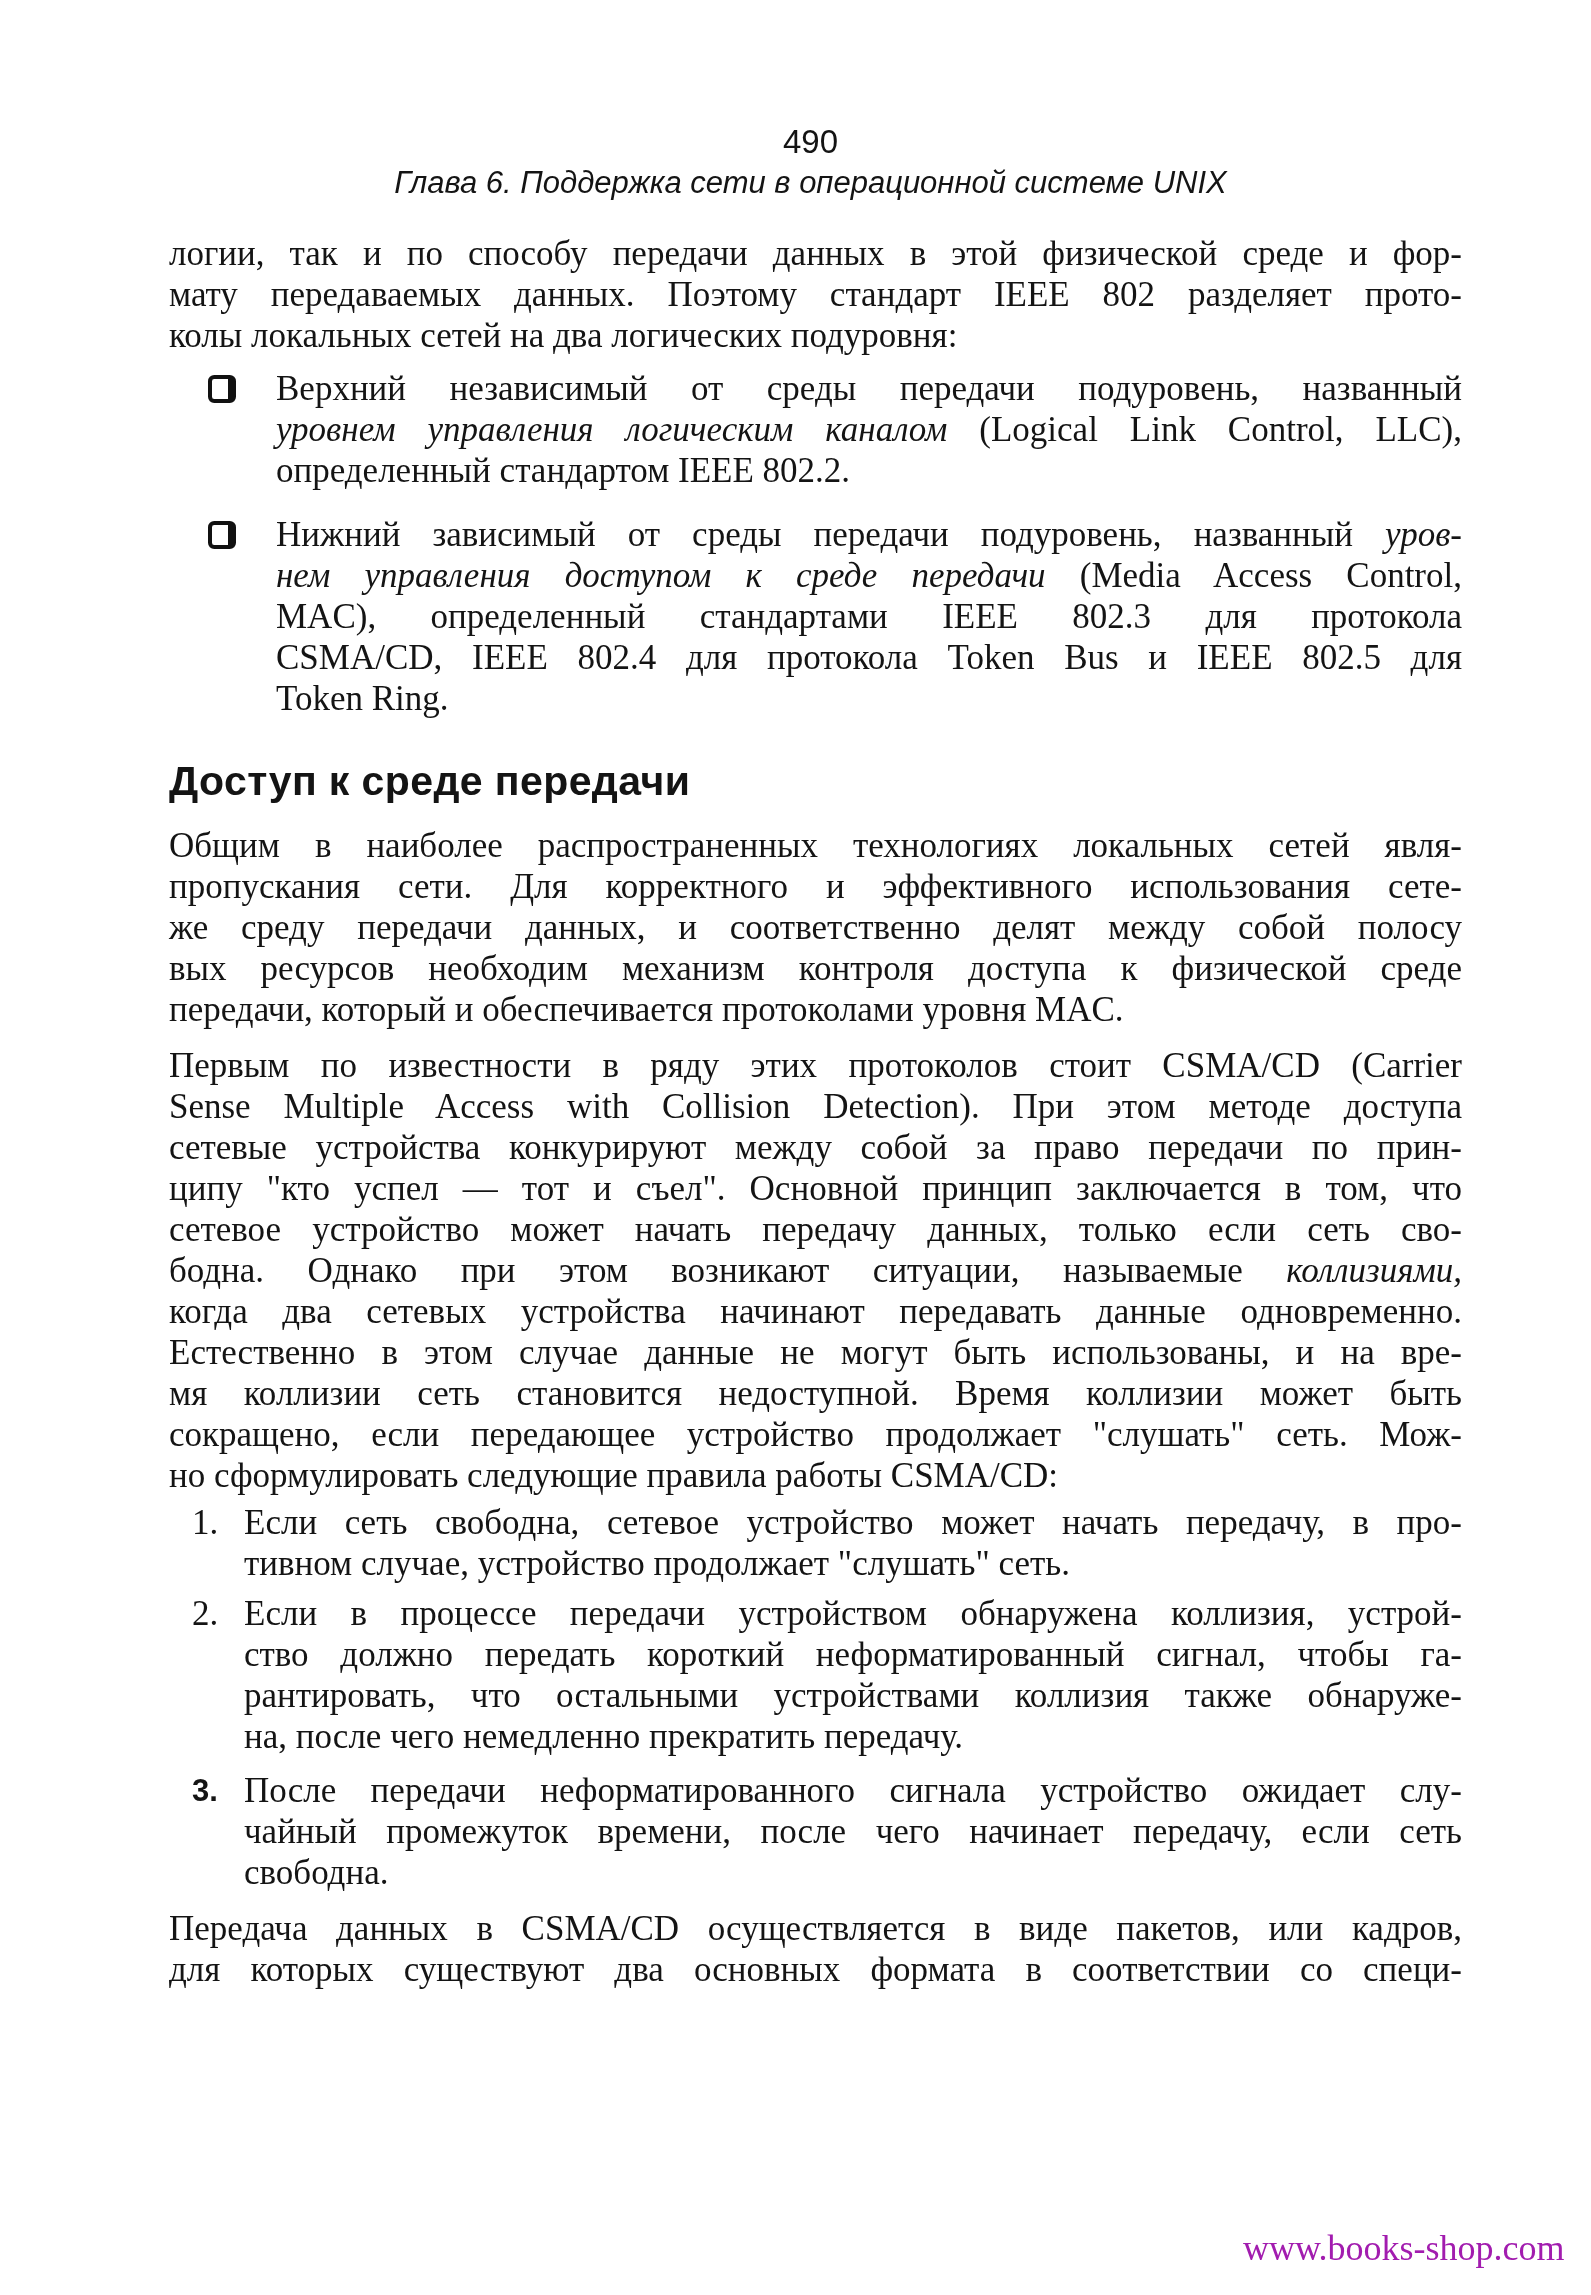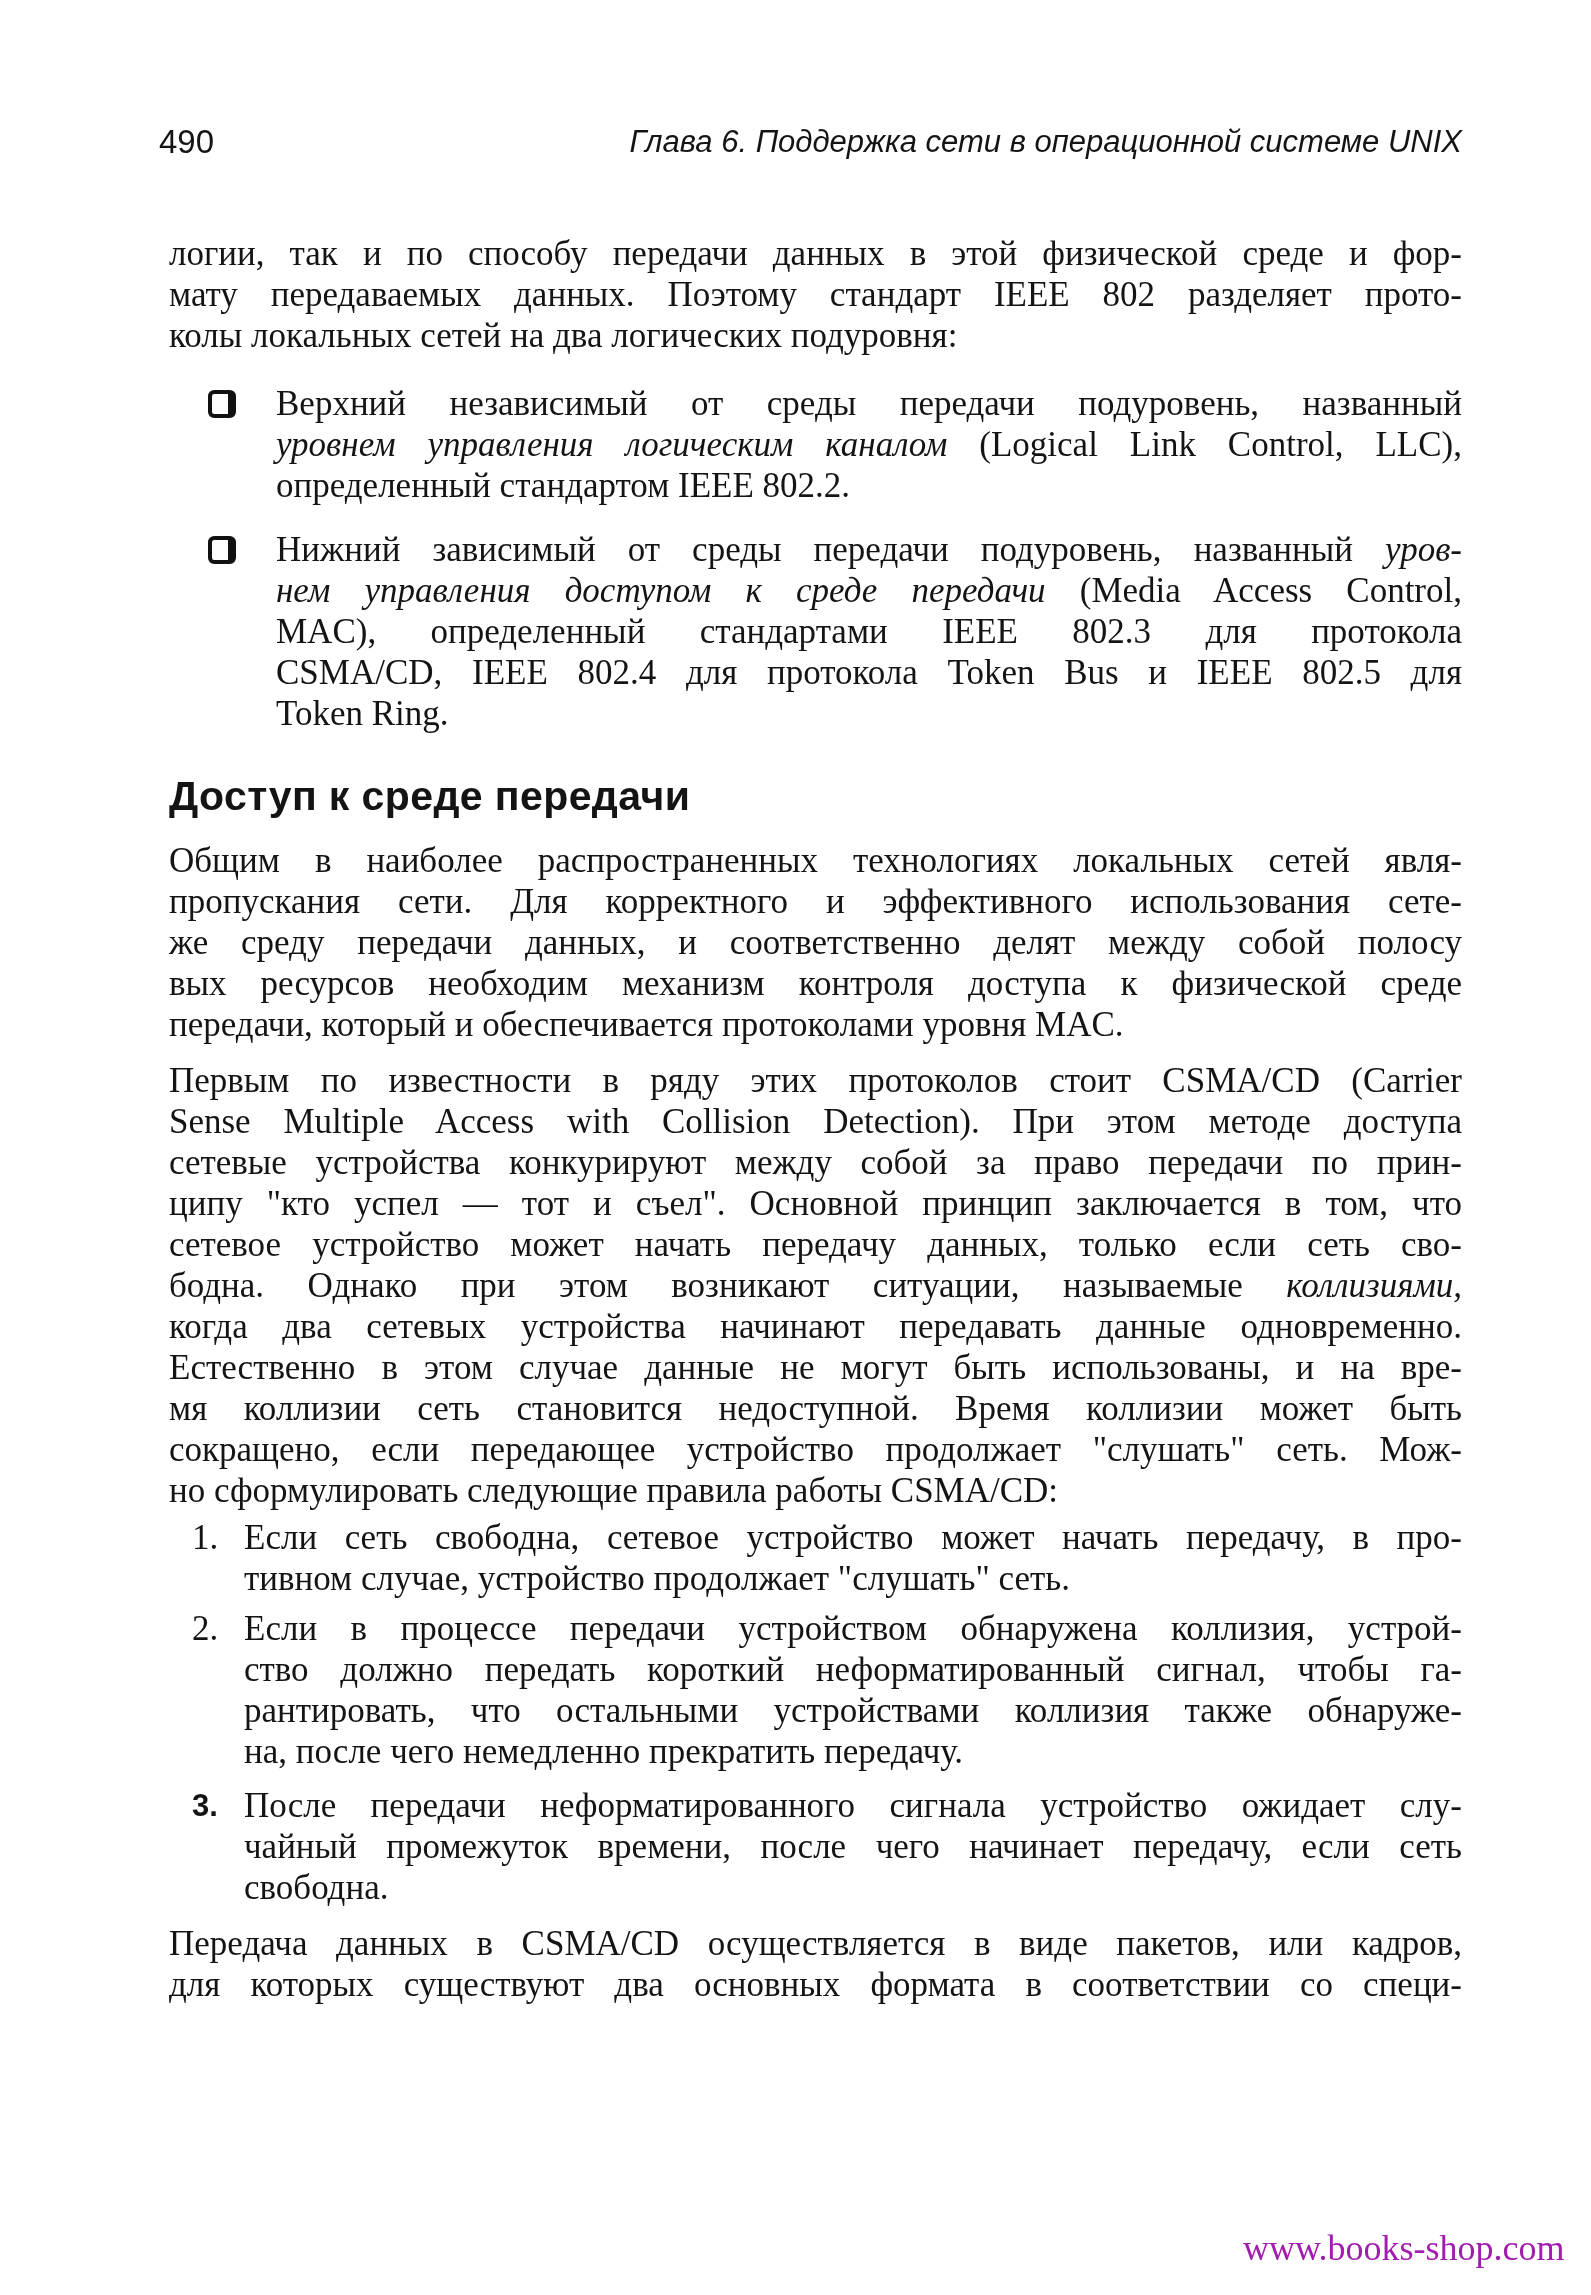--- a/index.html
+++ b/index.html
@@ -8,35 +8,36 @@
     background:#ffffff;color:#141414;
     font-family:"Liberation Serif",serif;
     font-size:35px;line-height:41px;
     overflow:hidden;
   }
   
   .runhead{
     position:absolute;top:121px;left:159px;width:1303px;
     display:flex;justify-content:space-between;align-items:center;
     font-family:"Liberation Sans",sans-serif;
+    flex-direction:column;
   }
   .pagenum{font-size:33px;font-stretch:condensed;}
   .chapter{font-size:31px;font-style:italic;}
   
   .page-body{
     position:absolute;left:169px;top:0;width:1293px;
     display:flow-root;
   }
   .paragraph,.bullet,.numbered{margin:0;}
   .line{text-align:justify;text-align-last:justify;}
   .line.no-stretch{text-align-last:auto;}
   em{font-style:italic;}
   
   .b0{margin-top:233px;}
-  .b1{margin-top:27px;}
+  .b1{margin-top:12px;}
   .b2{margin-top:23px;}
   .b3{margin:40px 0 22px 0;}
   .b4{margin-top:1px;}
   .b5{margin-top:14.8px;}
   .b6{margin-top:6.2px;}
   .b7{margin-top:9.3px;}
   .b8{margin-top:12.4px;}
   .b9{margin-top:15.5px;}
   
   .bullet{position:relative;padding-left:107px;}

